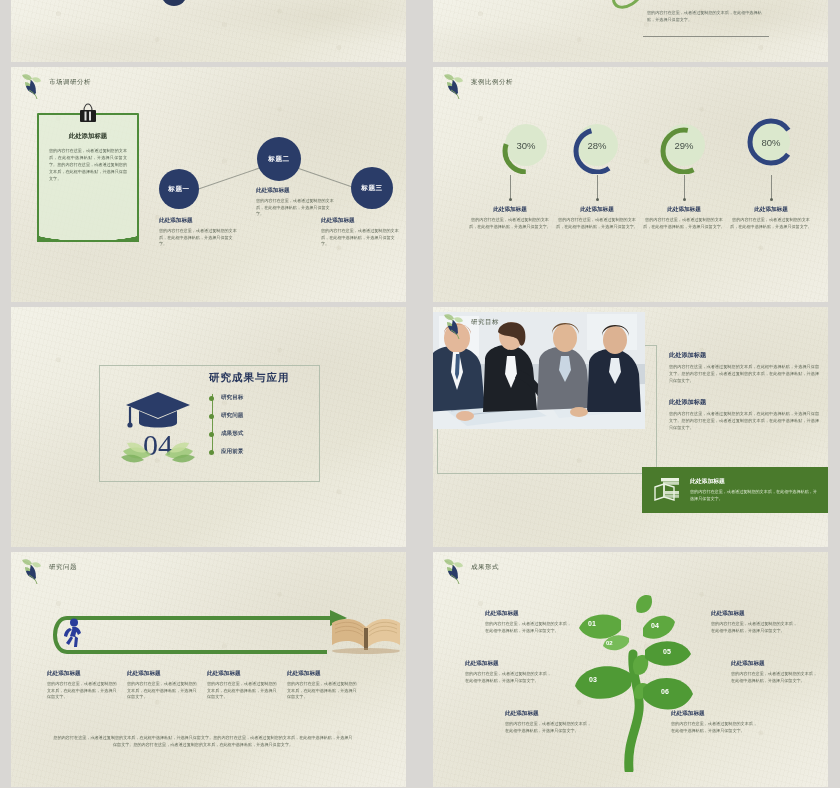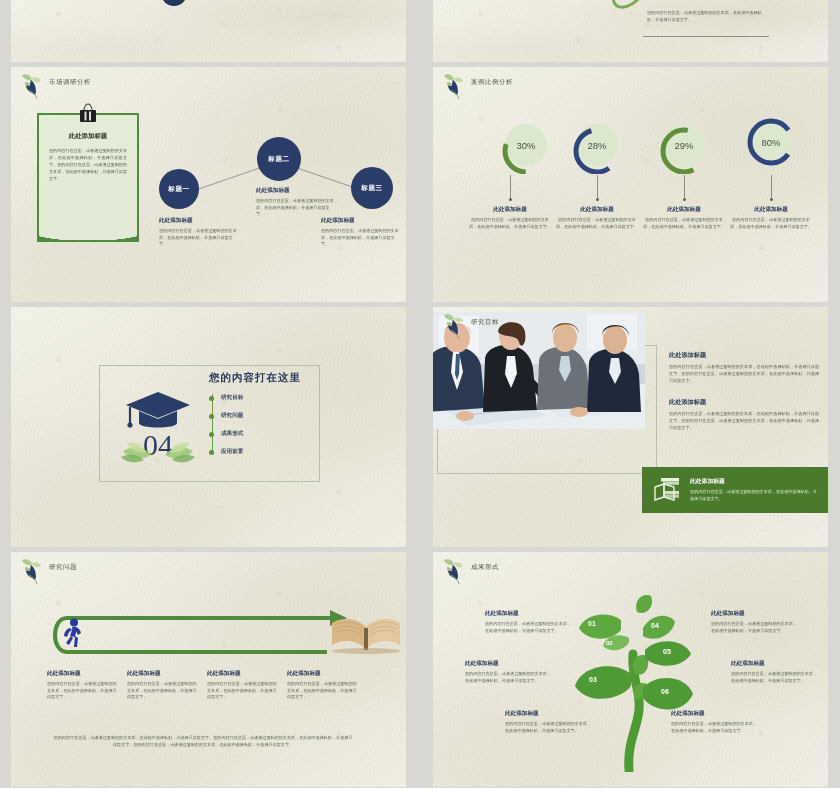--- a/index.html
+++ b/index.html
@@ -296,21 +296,21 @@
         <path d="M8 64 C16 62 24 66 27 73 C18 75 11 71 8 64Z" fill="#c5dd9d" opacity=".85"></path>
         <path d="M2 78 C10 74 20 76 25 81 C17 85 7 84 2 78Z" fill="#7fb25f" opacity=".85"></path>
 
         <path d="M74 72 C64 66 52 68 46 76 C56 82 68 80 74 72Z" fill="#9ec97a" opacity=".9"></path>
         <path d="M70 64 C62 62 54 66 51 73 C60 75 67 71 70 64Z" fill="#c5dd9d" opacity=".85"></path>
         <path d="M76 78 C68 74 58 76 53 81 C61 85 71 84 76 78Z" fill="#7fb25f" opacity=".85"></path>
       </svg>
     </div>
 
     <div class="sec-right">
-      <div class="sec-h">您的内容打在这里</div>
+      <div class="sec-h">研究成果与应用</div>
       <div class="sec-list">
         <div class="spine"></div>
         <div class="sec-li">
             <i class="bul"></i>
             <span>研究目标</span>
           </div>
         <div class="sec-li">
             <i class="bul"></i>
             <span>研究问题</span>
           </div>

